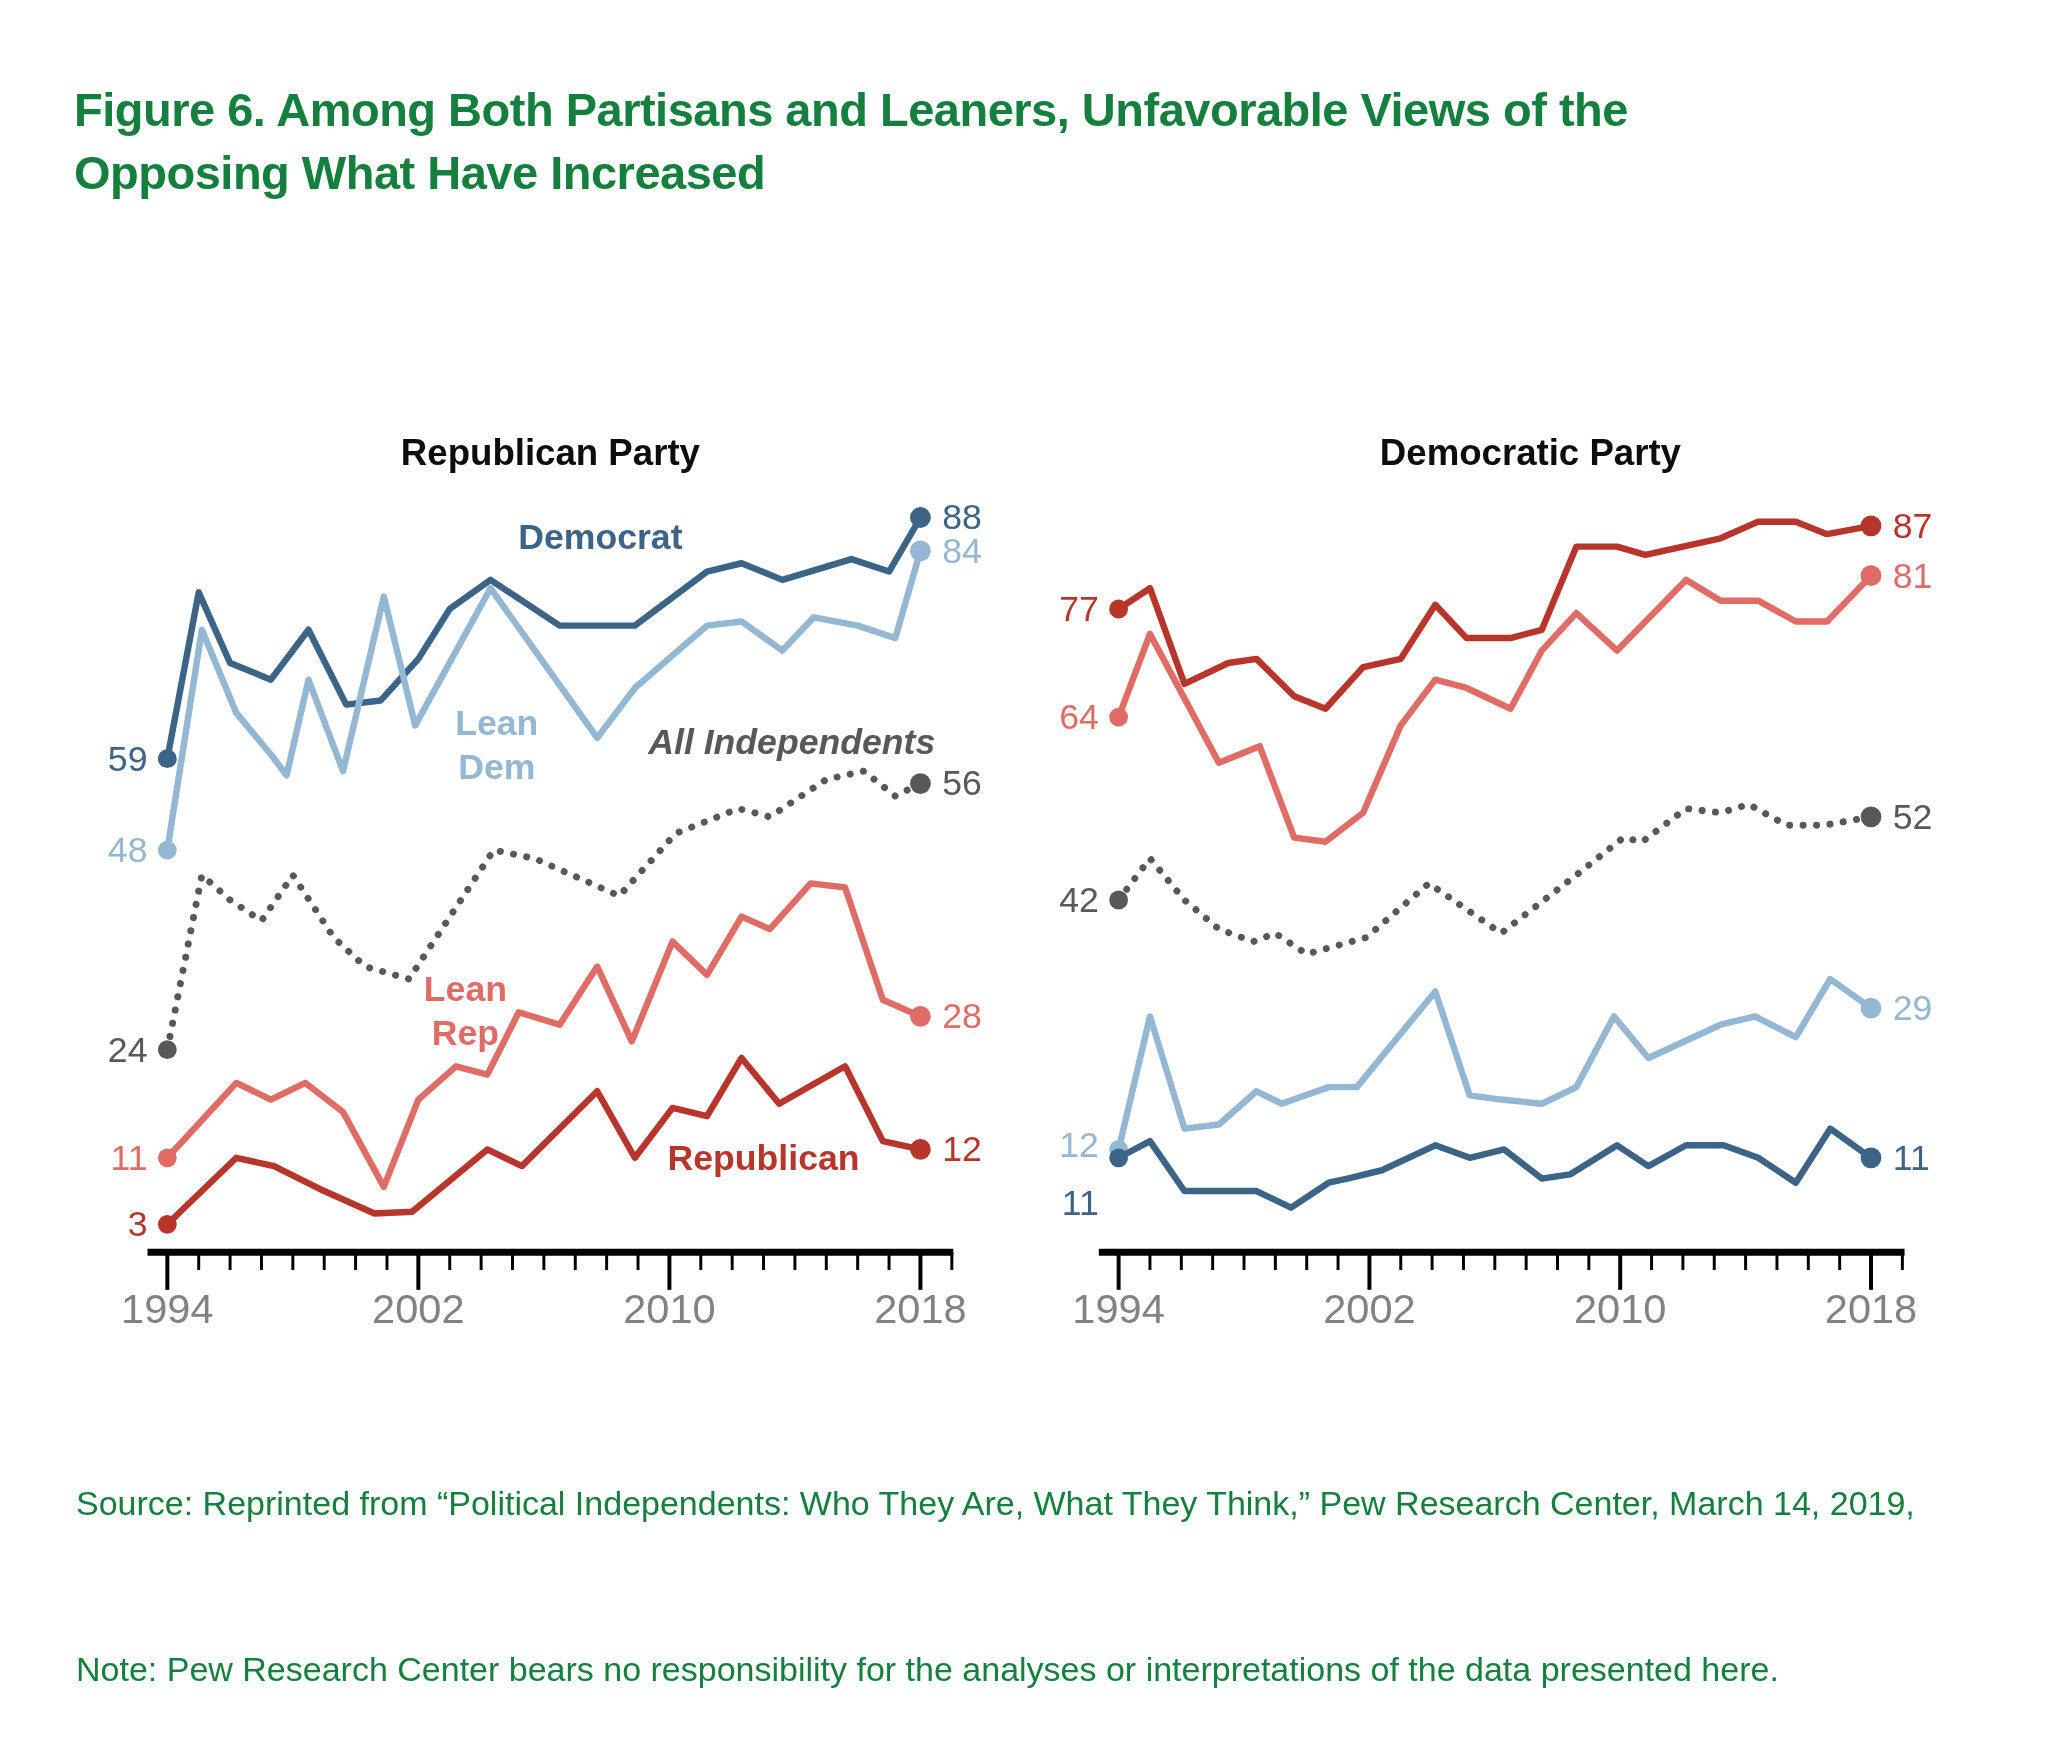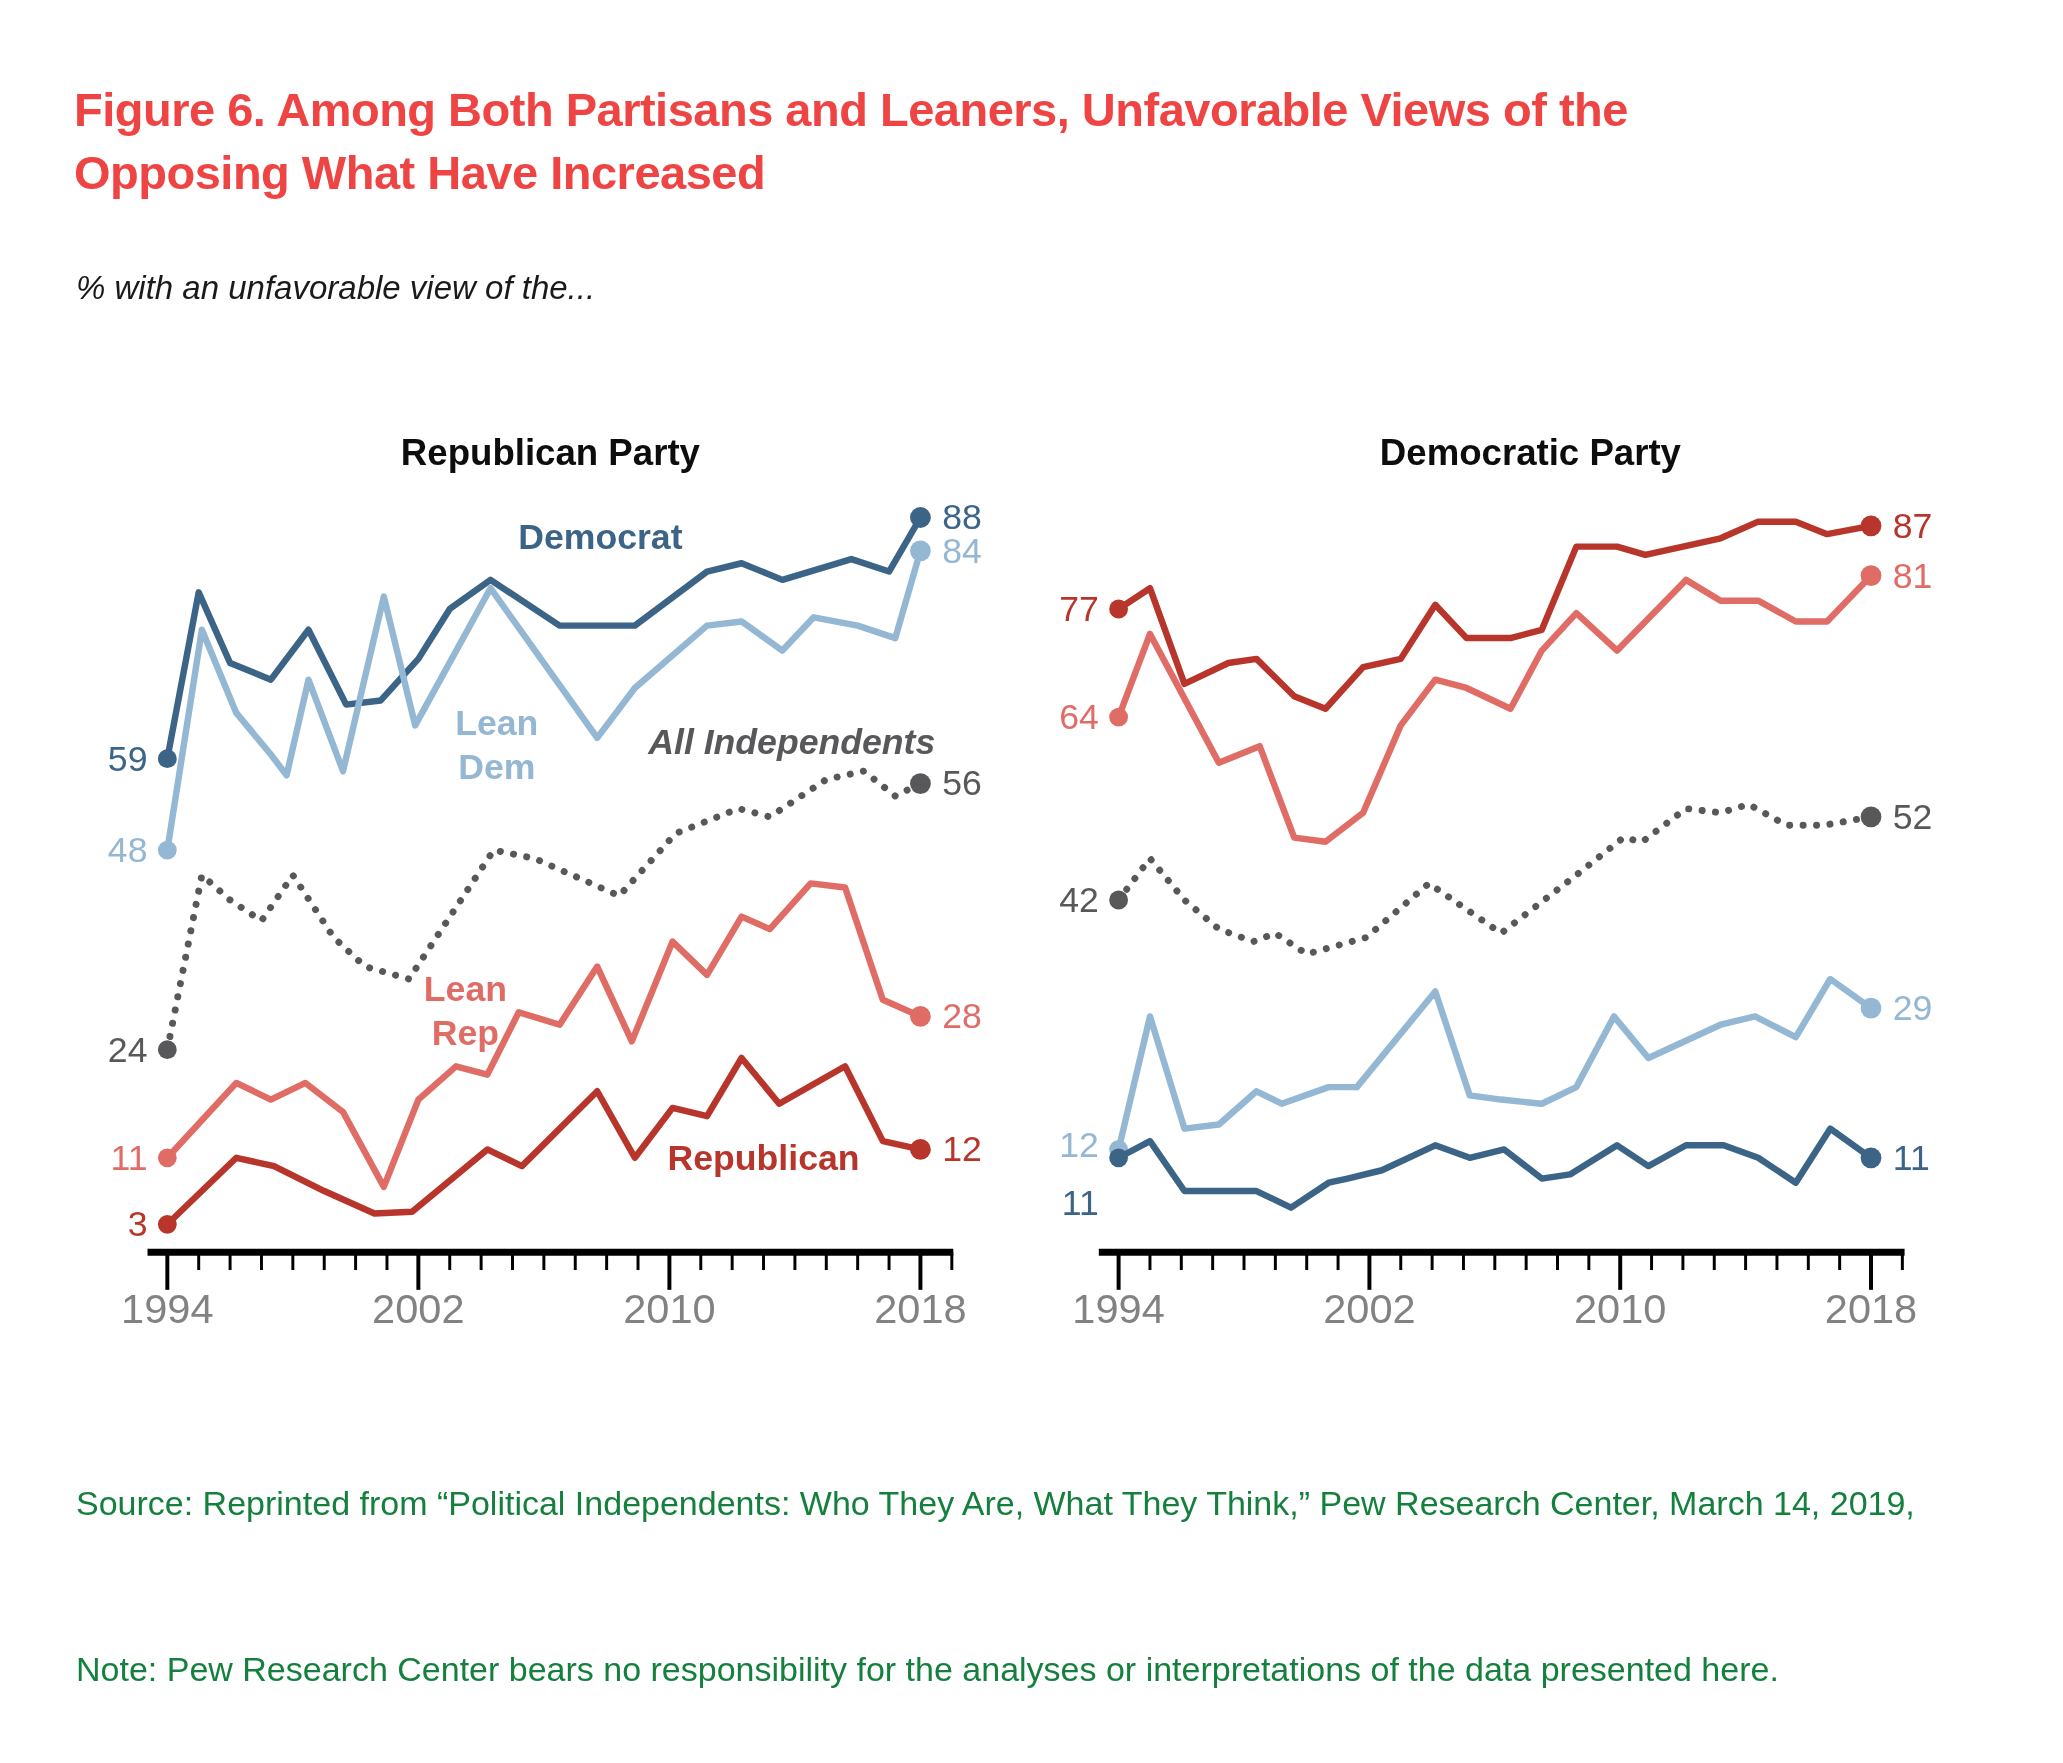--- a/index.html
+++ b/index.html
@@ -5,21 +5,21 @@
   html,body{margin:0;padding:0;background:#ffffff;}
   .page{
     position:relative;
     width:2063px;height:1763px;
     background:#ffffff;
     font-family:"Liberation Sans", sans-serif;
     overflow:hidden;
   }
   .title-block{
     position:absolute;left:74px;top:79px;
-    color:#ef4444;font-weight:700;font-size:47px;line-height:1.34;
+    color:#15803d;font-weight:700;font-size:47px;line-height:1.34;
     letter-spacing:-0.5px;white-space:nowrap;
   }
   .subtitle{
     position:absolute;left:76px;top:269px;
     color:#1a1a1a;font-style:italic;font-size:33px;white-space:nowrap;
   }
   .footnote{
     position:absolute;left:76px;
     color:#15803d;font-size:34px;line-height:1.55;white-space:nowrap;
   }
@@ -35,21 +35,20 @@
 </head>
 <body>
 
 <div class="page">
 
   <div class="title-block">
     <div>Figure 6. Among Both Partisans and Leaners, Unfavorable Views of the</div>
     <div>Opposing What Have Increased</div>
   </div>
 
-  <div class="subtitle">% with an unfavorable view of the...</div>
 
   <svg class="figure" id="figure-svg" width="2063" height="1763" viewBox="0 0 2084 1781">
       <g>
         <text x="556" y="470" text-anchor="middle" class="chart-title">Republican Party</text>
         <line x1="149" y1="1265" x2="963" y2="1265" stroke="#000000" stroke-width="7"></line>
         <line x1="169" y1="1265" x2="169" y2="1303" stroke="#000000" stroke-width="4"></line>
         <text x="169" y="1337" text-anchor="middle" class="year-label">1994</text>
         <line x1="200.7" y1="1265" x2="200.7" y2="1283" stroke="#000000" stroke-width="3"></line>
         <line x1="232.4" y1="1265" x2="232.4" y2="1283" stroke="#000000" stroke-width="3"></line>
         <line x1="264.1" y1="1265" x2="264.1" y2="1283" stroke="#000000" stroke-width="3"></line>

